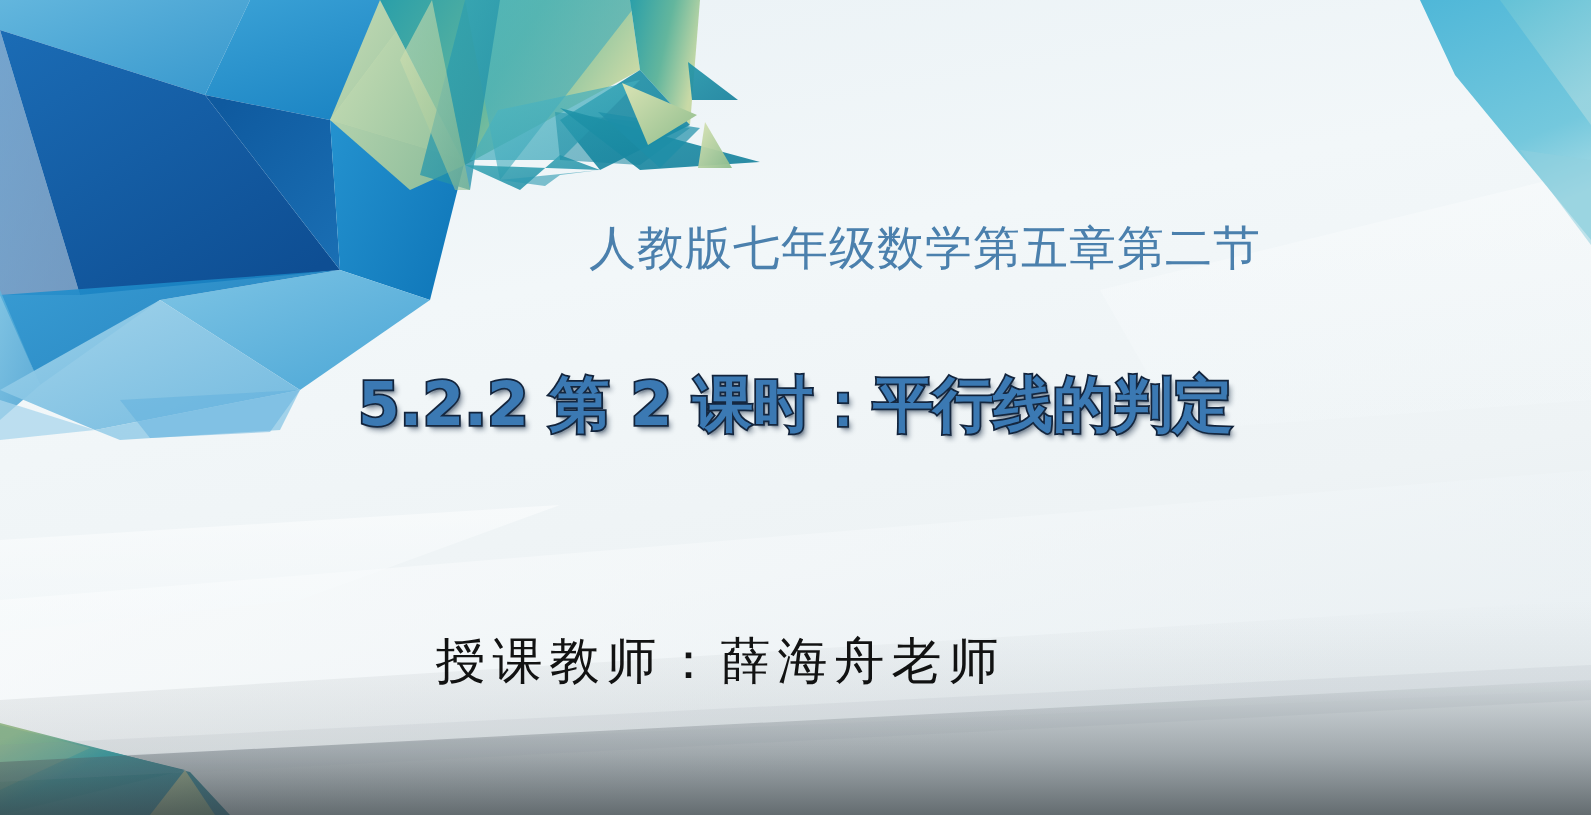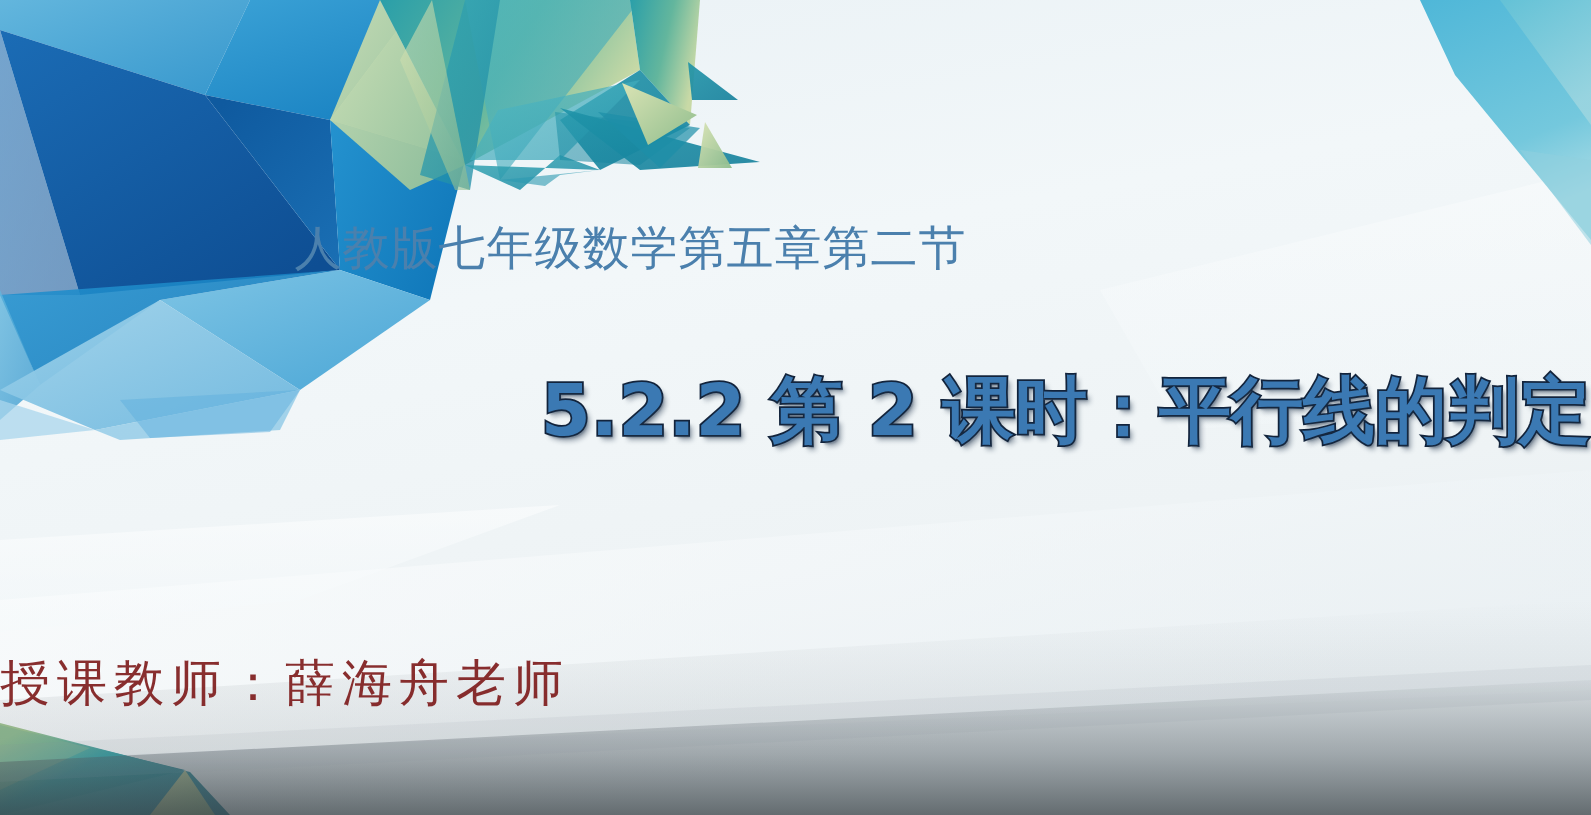--- a/index.html
+++ b/index.html
@@ -33,65 +33,65 @@
     position: absolute;
     inset: 0;
     z-index: 5;
   }
 
   .subtitle {
     position: absolute;
     left: 0;
     top: 222px;
     width: 1591px;
-    text-align: center;
+    text-align: right;
     padding-right: 330px;
     box-sizing: border-box;
     font-family: "DejaVu Sans", "Liberation Sans", sans-serif;
     font-size: 47px;
     font-weight: 400;
     letter-spacing: 1px;
     color: #4b80ad;
     line-height: 1.1;
     white-space: nowrap;
   }
 
   .main-title {
     position: absolute;
     left: 0;
     top: 372px;
     width: 1591px;
-    text-align: right;
+    text-align: center;
     font-family: "DejaVu Sans", "Liberation Sans", sans-serif;
-    font-size: 72px;
+    font-size: 60px;
     font-weight: bold;
     line-height: 1.08;
     white-space: nowrap;
     color: #3b79b3;
     -webkit-text-stroke: 3.5px #13243c;
     paint-order: stroke fill;
     text-shadow:
        4px 5px 5px rgba(25,45,70,0.40),
        2px 3px 2px rgba(25,45,70,0.30);
   }
 
   .presenter-line {
     position: absolute;
     left: 0;
     width: 1591px;
+    text-align: center;
     padding-right: 150px;
     box-sizing: border-box;
     font-family: "DejaVu Serif", "Liberation Serif", serif;
     font-size: 50px;
     font-weight: 400;
     letter-spacing: 7px;
-    color: #7f1d1d;
+    color: #000000;
     white-space: nowrap;
     opacity: 0.92;
-    margin-top: 22px;
   }
   .presenter-line.l1 { top: 628px; }
   .presenter-line.l2 { top: 722px; letter-spacing: 9px; }
 </style>
 </head>
 <body>
 
 <div id="slide">
 
   <svg id="bg-art" viewBox="0 0 1591 815" preserveAspectRatio="none">

